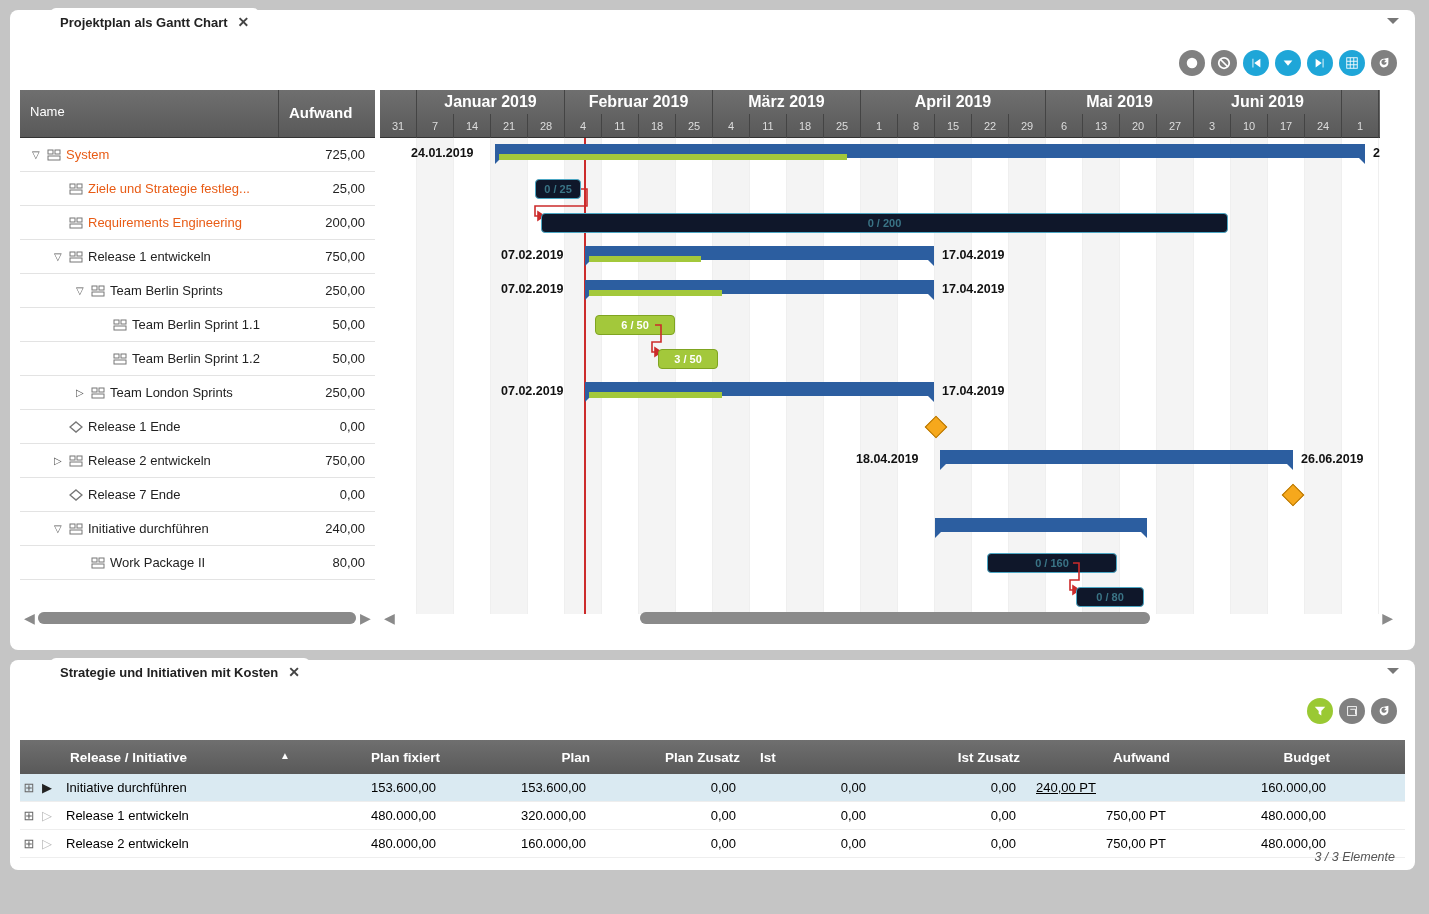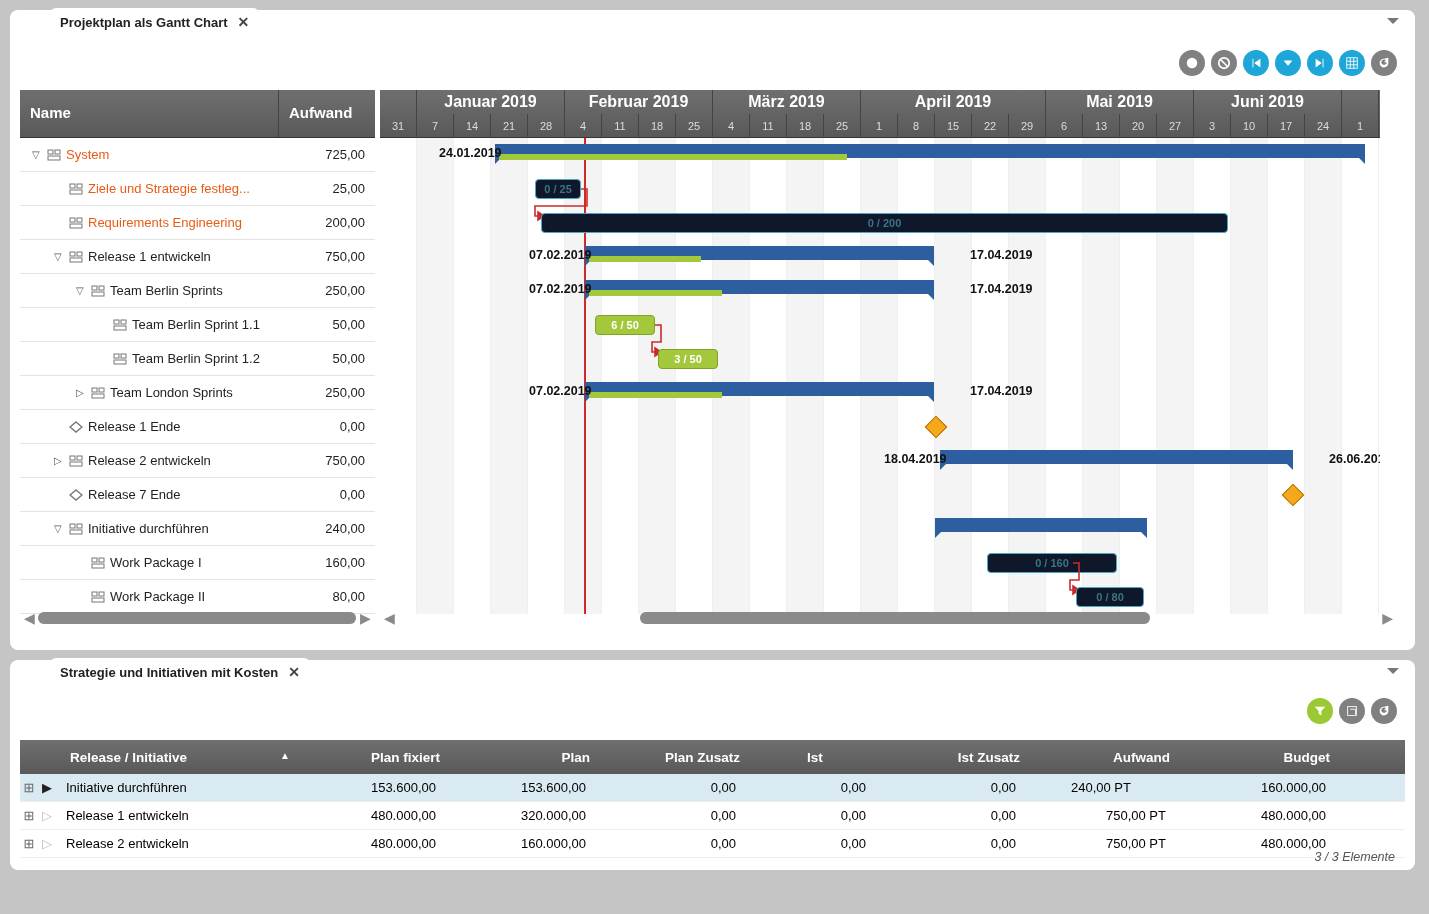--- a/index.html
+++ b/index.html
@@ -15,21 +15,21 @@
 .tbtn.gray { background: #808080; }
 .tbtn.blue { background: #1fa6d8; }
 .tbtn.green { background: #9ac933; }
 .tbtn svg { width: 14px; height: 14px; fill: #fff; }
 
 .gantt-wrap { position: absolute; top: 80px; left: 0; right: 0; bottom: 20px; }
 
 
 .grid-left { position: absolute; left: 10px; top: 0; width: 355px; }
 .hdr { height: 48px; background: linear-gradient(#6f6f6f,#595959); color: #fff; display: flex; border-bottom: 1px solid #333; }
-.hdr .col-name { width: 258px; padding: 14px 10px; font-weight: 700; font-size: 15px; }
+.hdr .col-name { width: 258px; padding: 14px 10px; font-weight: 400; font-size: 13px; }
 .hdr .col-auf  { width: 97px;  padding: 14px 10px; font-weight: 700; font-size: 15px; border-left: 1px solid #444; }
 .rows { }
 .row { height: 34px; display: flex; align-items: center; border-bottom: 1px solid #e3e3e3; font-size: 13px; }
 .row .name { width: 258px; display: flex; align-items: center; gap: 4px; white-space: nowrap; overflow: hidden; }
 .row .auf  { width: 97px;  text-align: right; padding-right: 10px; color: #222; }
 .tri { width: 10px; display: inline-block; color: #555; font-size: 10px; }
 .ind { display: inline-block; }
 .ico { width: 16px; height: 14px; display: inline-flex; align-items: center; justify-content: center; }
 .ico svg { width: 14px; height: 12px; fill: #777; stroke: #777; }
 .txt { color: #222; }
@@ -54,21 +54,21 @@
 .sumbar { position: absolute; height: 14px; top: 6px; background: #2c5ea0; }
 .sumbar::before, .sumbar::after { content: ""; position: absolute; bottom: -6px; border: 6px solid transparent; border-top-color: #2c5ea0; }
 .sumbar::before { left: 0; border-left-color: #2c5ea0; border-right: none; }
 .sumbar::after  { right: 0; border-right-color: #2c5ea0; border-left: none; }
 .sumbar .prog { position: absolute; left: 4px; top: 10px; height: 6px; background: #a3c83b; }
 
 .taskbar { position: absolute; height: 20px; top: 7px; border-radius: 4px; display: flex; align-items: center; justify-content: center; font-size: 11px; font-weight: 600; color: #fff; }
 .taskbar.light { background: #0f172a; border: 1px solid #4ca7c4; color: #3a7486;}
 .taskbar.green { background: #a3c83b; border: 1px solid #7fa421; color: #fff;}
 
-.datelabel { position: absolute; font-size: 12.5px; font-weight: 700; color: #111; top: 8px; white-space: nowrap; margin-left: 28px; }
+.datelabel { position: absolute; font-size: 12.5px; font-weight: 700; color: #111; top: 8px; white-space: nowrap; }
 .milestone { position: absolute; width: 16px; height: 16px; background: #f6a81c; transform: rotate(45deg); top: 9px; border: 1px solid #b37300; }
 .dep { position: absolute; pointer-events: none; }
 .dep path { stroke: #cc2b2b; stroke-width: 1.6; fill: none; }
 .dep .arrow { fill: #cc2b2b; }
 
 .scrollbar-h { position: absolute; height: 12px; background: #d7d7d7; border-radius: 6px; }
 .scrollbar-h .thumb { position: absolute; height: 12px; background: #8a8a8a; border-radius: 6px; }
 .scroll-arrow { position: absolute; color: #8a8a8a; font-size: 14px; user-select: none; }
 
 
@@ -313,35 +313,20 @@
               <span class="ico">
                 <svg viewBox="0 0 14 12">
                   <rect x="1" y="1" width="5" height="4" fill="none" stroke="#777"></rect>
                   <rect x="8" y="1" width="5" height="4" fill="none" stroke="#777"></rect>
                   <rect x="1" y="7" width="12" height="4" fill="none" stroke="#777"></rect>
                 </svg>
               </span>
               <span class="txt">Initiative durchführen</span>
             </div>
             <div class="auf">240,00</div>
-          </div>
-          <div class="row">
-            <div class="name">
-              <span class="ind" style="width: 52px;"></span>
-              <span class="tri"></span>
-              <span class="ico">
-                <svg viewBox="0 0 14 12">
-                  <rect x="1" y="1" width="5" height="4" fill="none" stroke="#777"></rect>
-                  <rect x="8" y="1" width="5" height="4" fill="none" stroke="#777"></rect>
-                  <rect x="1" y="7" width="12" height="4" fill="none" stroke="#777"></rect>
-                </svg>
-              </span>
-              <span class="txt">Work Package I</span>
-            </div>
-            <div class="auf">160,00</div>
           </div>
           <div class="row">
             <div class="name">
               <span class="ind" style="width: 52px;"></span>
               <span class="tri"></span>
               <span class="ico">
                 <svg viewBox="0 0 14 12">
                   <rect x="1" y="1" width="5" height="4" fill="none" stroke="#777"></rect>
                   <rect x="8" y="1" width="5" height="4" fill="none" stroke="#777"></rect>
                   <rect x="1" y="7" width="12" height="4" fill="none" stroke="#777"></rect>
@@ -452,21 +437,21 @@
             <div class="datelabel" style="left: 562px;">17.04.2019</div>
           </div>
           <div class="crow">
             <div class="sumbar" style="left: 205px; width: 349px;">
               <div class="prog" style="width: 132.62px;"></div>
             </div>
             <div class="datelabel" style="left: 121px;">07.02.2019</div>
             <div class="datelabel" style="left: 562px;">17.04.2019</div>
           </div>
           <div class="crow">
-            <div class="taskbar green" style="left: 215px; width: 60px;">6 / 50</div>
+            <div class="taskbar green" style="left: 215px; width: 80px;">6 / 50</div>
             <svg class="dep" style="left:271px;top:14px;width:23px;height:34px;overflow:visible">
               <path d="M 4 3 L 10 3 L 10 20 L 1 20 L 1 30 L 7 30"></path>
               <path class="arrow" d="M 4 26 L 10 30 L 4 34 Z"></path>
             </svg>
           </div>
           <div class="crow">
             <div class="taskbar green" style="left: 278px; width: 60px;">3 / 50</div>
           </div>
           <div class="crow">
             <div class="sumbar" style="left: 205px; width: 349px;">
@@ -547,36 +532,36 @@
       </div>
   </div>
 
   <div class="costs">
     <div class="costs-hdr" id="costs-hdr">
         <div style="width: 40px;"></div>
         <div class="cc" style="width: 240px; text-align: left;"><span>Release / Initiative</span> <span style="float:right;font-size:10px">▲</span></div>
         <div class="cc" style="width: 150px; text-align: right;">Plan fixiert</div>
         <div class="cc" style="width: 150px; text-align: right;">Plan</div>
         <div class="cc" style="width: 150px; text-align: right;">Plan Zusatz</div>
-        <div class="cc" style="width: 130px; text-align: center;">Ist</div>
+        <div class="cc" style="width: 130px; text-align: left;">Ist</div>
         <div class="cc" style="width: 150px; text-align: right;">Ist Zusatz</div>
         <div class="cc" style="width: 150px; text-align: right;">Aufwand</div>
         <div class="cc" style="width: 160px; text-align: right;">Budget</div>
       </div>
     <div id="costs-rows">
         <div class="costs-row sel">
           <div class="exp">⊞</div>
           <div class="cplay" style="color: rgb(34, 34, 34);">▶</div>
           <div class="cc" style="width: 240px; text-align: left;">Initiative durchführen</div>
           <div class="cc" style="width: 150px; text-align: right;">153.600,00</div>
           <div class="cc" style="width: 150px; text-align: right;">153.600,00</div>
           <div class="cc" style="width: 150px; text-align: right;">0,00</div>
           <div class="cc" style="width: 130px; text-align: right;">0,00</div>
           <div class="cc" style="width: 150px; text-align: right;">0,00</div>
-          <div class="cc" style="width: 150px; text-align: center;">240,00 PT</div>
+          <div class="cc" style="width: 150px; text-align: left; text-decoration: underline;">240,00 PT</div>
           <div class="cc" style="width: 160px; text-align: right;">160.000,00</div>
         </div>
         <div class="costs-row">
           <div class="exp">⊞</div>
           <div class="cplay" style="color: rgb(187, 187, 187);">▷</div>
           <div class="cc" style="width: 240px; text-align: left;">Release 1 entwickeln</div>
           <div class="cc" style="width: 150px; text-align: right;">480.000,00</div>
           <div class="cc" style="width: 150px; text-align: right;">320.000,00</div>
           <div class="cc" style="width: 150px; text-align: right;">0,00</div>
           <div class="cc" style="width: 130px; text-align: right;">0,00</div>

